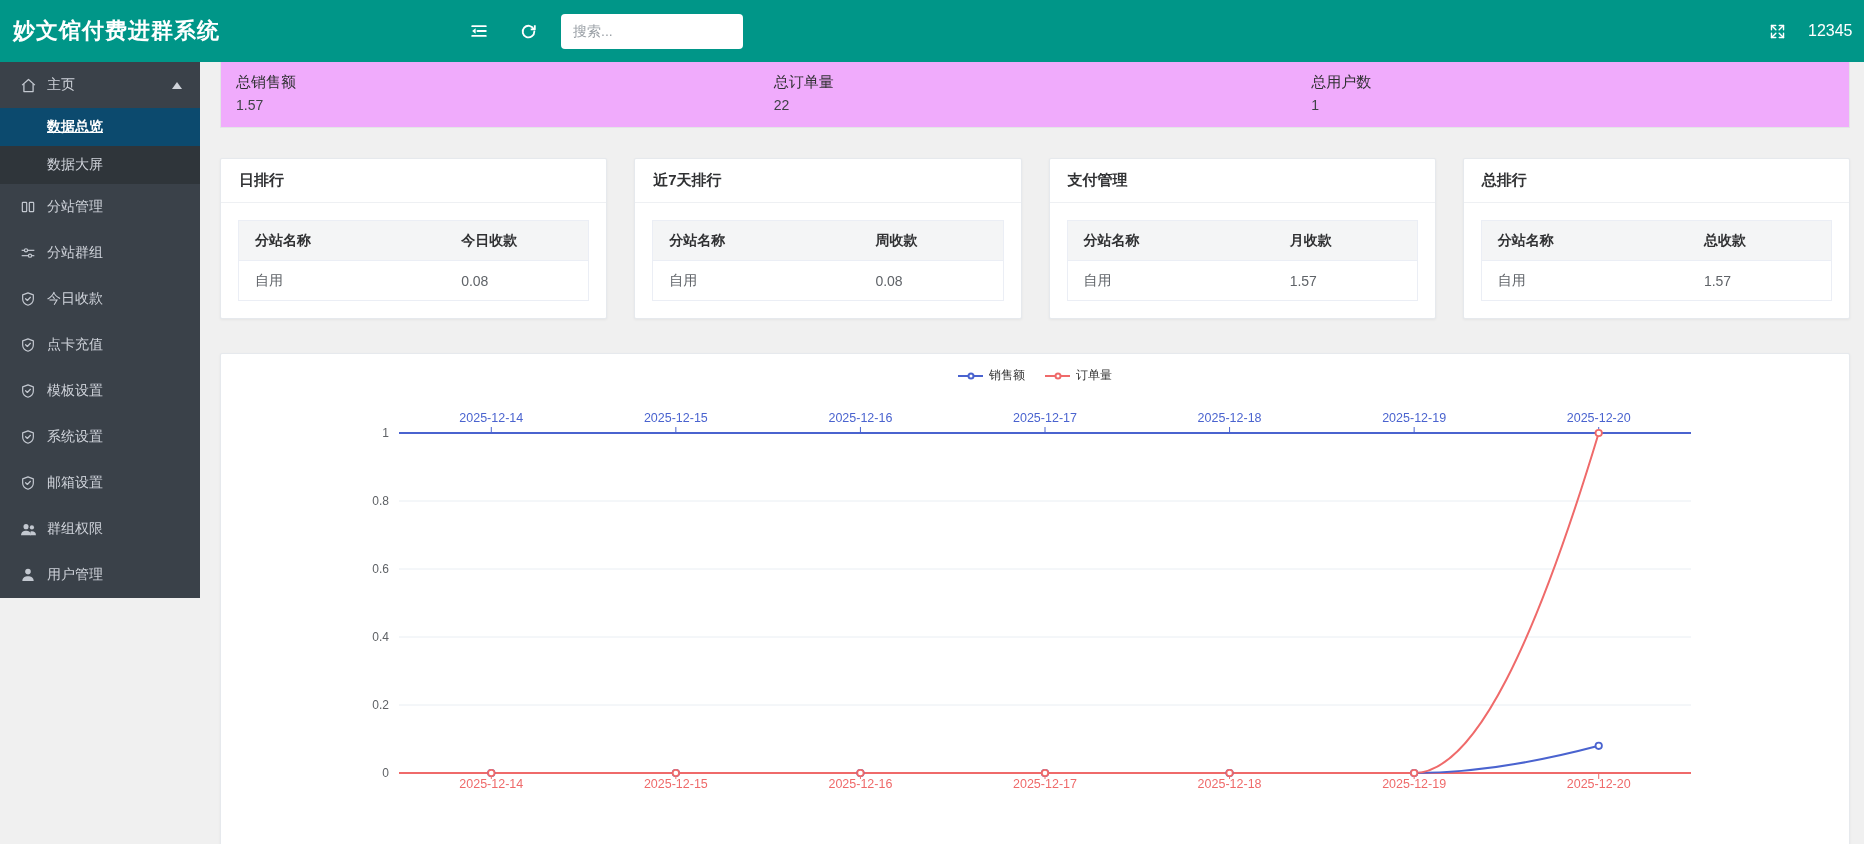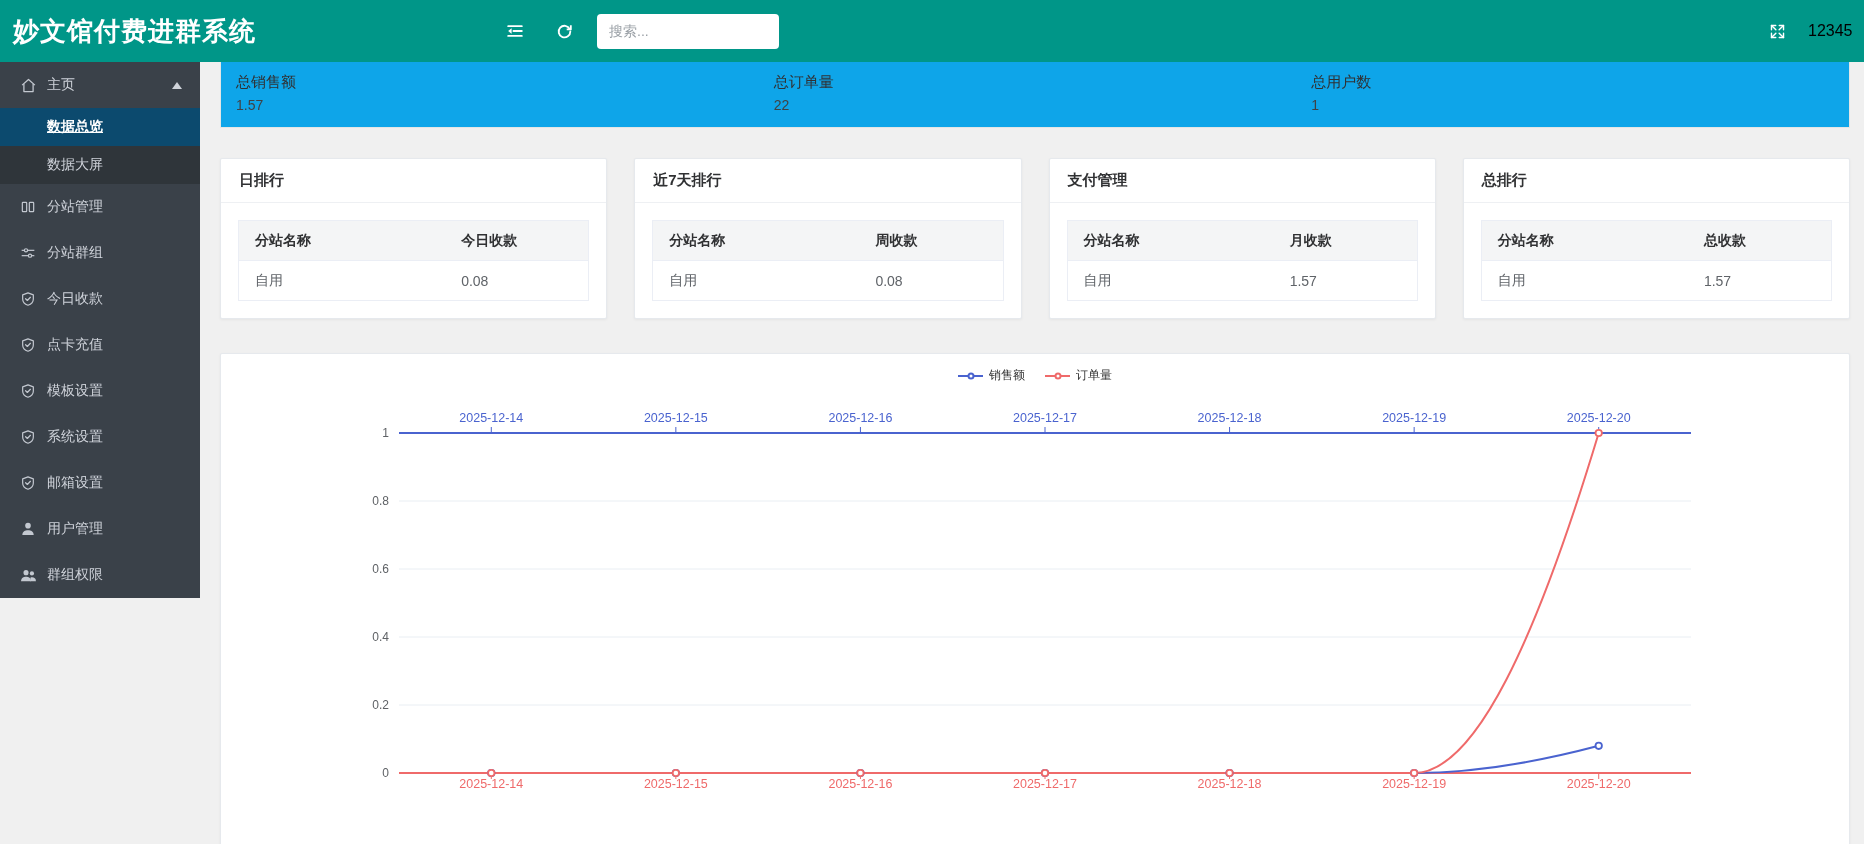--- a/index.html
+++ b/index.html
@@ -2,48 +2,48 @@
 <html><head>
 <meta charset="utf-8">
 <style>
   * { margin:0; padding:0; box-sizing:border-box; }
   html,body { width:1864px; height:844px; overflow:hidden; }
   body { font-family:"Liberation Sans","DejaVu Sans",sans-serif; background:#f0f0f0; color:#303133; }
 
   
   .header { position:fixed; top:0; left:0; width:1864px; height:62px; background:#009688;
             display:flex; align-items:center; padding-left:13px; z-index:10; }
-  .app-title { color:#fff; font-size:26px; font-weight:bold; letter-spacing:1px; white-space:nowrap; }
+  .app-title { color:#fff; font-size:22px; font-weight:bold; letter-spacing:1px; white-space:nowrap; }
   .hicon { color:#fff; display:inline-flex; align-items:center; justify-content:center; cursor:pointer; }
   .fold-btn { margin-left:250px; }
   .refresh-btn { margin-left:32px; }
   .search-wrap { margin-left:24px; }
   .search-input { width:182px; height:35px; border:none; border-radius:4px; padding:4px 12px;
                   font-size:14px; color:#333; outline:none; font-family:inherit; }
   .search-input::placeholder { color:#9aa0a6; }
   .h-spacer { flex:1; }
   .fs-btn { margin-right:0; }
-  .username { color:#000000; font-size:16px; margin-left:22px; width:56px; white-space:nowrap; cursor:pointer; }
+  .username { color:#ffffff; font-size:16px; margin-left:22px; width:56px; white-space:nowrap; cursor:pointer; }
 
   
   .sidebar { position:fixed; top:62px; left:0; width:200px; background:#3a4149; z-index:9; }
   .menu-item { height:46px; display:flex; align-items:center; padding-left:20px; color:#cfd3da;
                font-size:14px; cursor:pointer; }
   .menu-item .icon { display:inline-flex; width:17px; margin-right:10px; color:#c3c8d0; }
   .caret-up { width:0; height:0; border-left:5px solid transparent; border-right:5px solid transparent;
               border-bottom:7px solid #cfd3da; margin-left:auto; margin-right:18px; }
   .submenu { background:#2f353a; }
   .submenu-item { height:38px; display:flex; align-items:center; padding-left:47px; color:#cfd3da;
                   font-size:14px; cursor:pointer; }
   .submenu-item.active { background:#0c4a6e; color:#fff; font-weight:bold;text-decoration:underline; }
 
   
   .main { margin-left:200px; padding:8px 14px 0 20px; }
 
-  .stats-panel { background:#0ea5e9; border:1px solid #e3e6e6; padding:12px 0 14px 15px;
+  .stats-panel { background:#f0abfc; border:1px solid #e3e6e6; padding:12px 0 14px 15px;
                  display:grid; grid-template-columns:repeat(3,1fr); row-gap:12px; }
   .stat-label { font-size:15px; color:#303133; margin-bottom:5px; }
   .stat-value { font-size:14px; color:#3f4246; }
 
   .rank-row { margin-top:30px; display:grid; grid-template-columns:repeat(4,1fr); gap:27px; }
   .card { background:#fff; border:1px solid #e6e9ed; border-radius:2px; box-shadow:0 1px 3px rgba(0,0,0,.05); }
   .card-header { padding:12px 18px; font-size:15px; font-weight:bold; color:#303133;
                  border-bottom:1px solid #eef0f3; }
   .card-body { padding:17px; }
   table.rank-table { width:100%; border-collapse:collapse; border:1px solid #ebeef5; font-size:14px; }
@@ -178,37 +178,37 @@
       <span class="icon">
         <svg width="16" height="16" viewBox="0 0 24 24" fill="none" stroke="currentColor" stroke-width="1.8" stroke-linejoin="round">
           <path d="M12 2.8 L20 5.8 V12 C20 17 16.3 20 12 21.3 C7.7 20 4 17 4 12 V5.8 Z"></path>
           <path d="M8.4 11.6 L11 14.2 L15.6 9.4" stroke-linecap="round"></path>
         </svg>
       </span>
       <span>邮箱设置</span>
     </div>
     <div class="menu-item">
       <span class="icon">
-        <svg width="16" height="16" viewBox="0 0 24 24" fill="currentColor">
-          <circle cx="12" cy="7" r="4.2"></circle>
-          <path d="M3.5 21 C3.5 15.6 7.7 13.8 12 13.8 C16.3 13.8 20.5 15.6 20.5 21 Z"></path>
-        </svg>
-      </span>
-      <span>用户管理</span>
-    </div>
-    <div class="menu-item">
-      <span class="icon">
         <svg width="17" height="17" viewBox="0 0 24 24" fill="currentColor">
           <circle cx="8.5" cy="8" r="3.6"></circle>
           <path d="M1.5 20 C1.5 15.4 5 13.7 8.5 13.7 C12 13.7 15.5 15.4 15.5 20 Z"></path>
           <circle cx="16.8" cy="9" r="3"></circle>
           <path d="M14.5 20 H22.5 C22.5 16.2 20.1 14.6 17 14.6 C16.2 14.6 15.4 14.7 14.7 15 Z"></path>
         </svg>
       </span>
       <span>群组权限</span>
+    </div>
+    <div class="menu-item">
+      <span class="icon">
+        <svg width="16" height="16" viewBox="0 0 24 24" fill="currentColor">
+          <circle cx="12" cy="7" r="4.2"></circle>
+          <path d="M3.5 21 C3.5 15.6 7.7 13.8 12 13.8 C16.3 13.8 20.5 15.6 20.5 21 Z"></path>
+        </svg>
+      </span>
+      <span>用户管理</span>
     </div>
   </div>
 
 <div class="main">
   <div class="stats-panel" id="stats-panel">
       <div>
         <div class="stat-label">当天销售额</div>
         <div class="stat-value">0.08</div>
       </div>
       <div>

